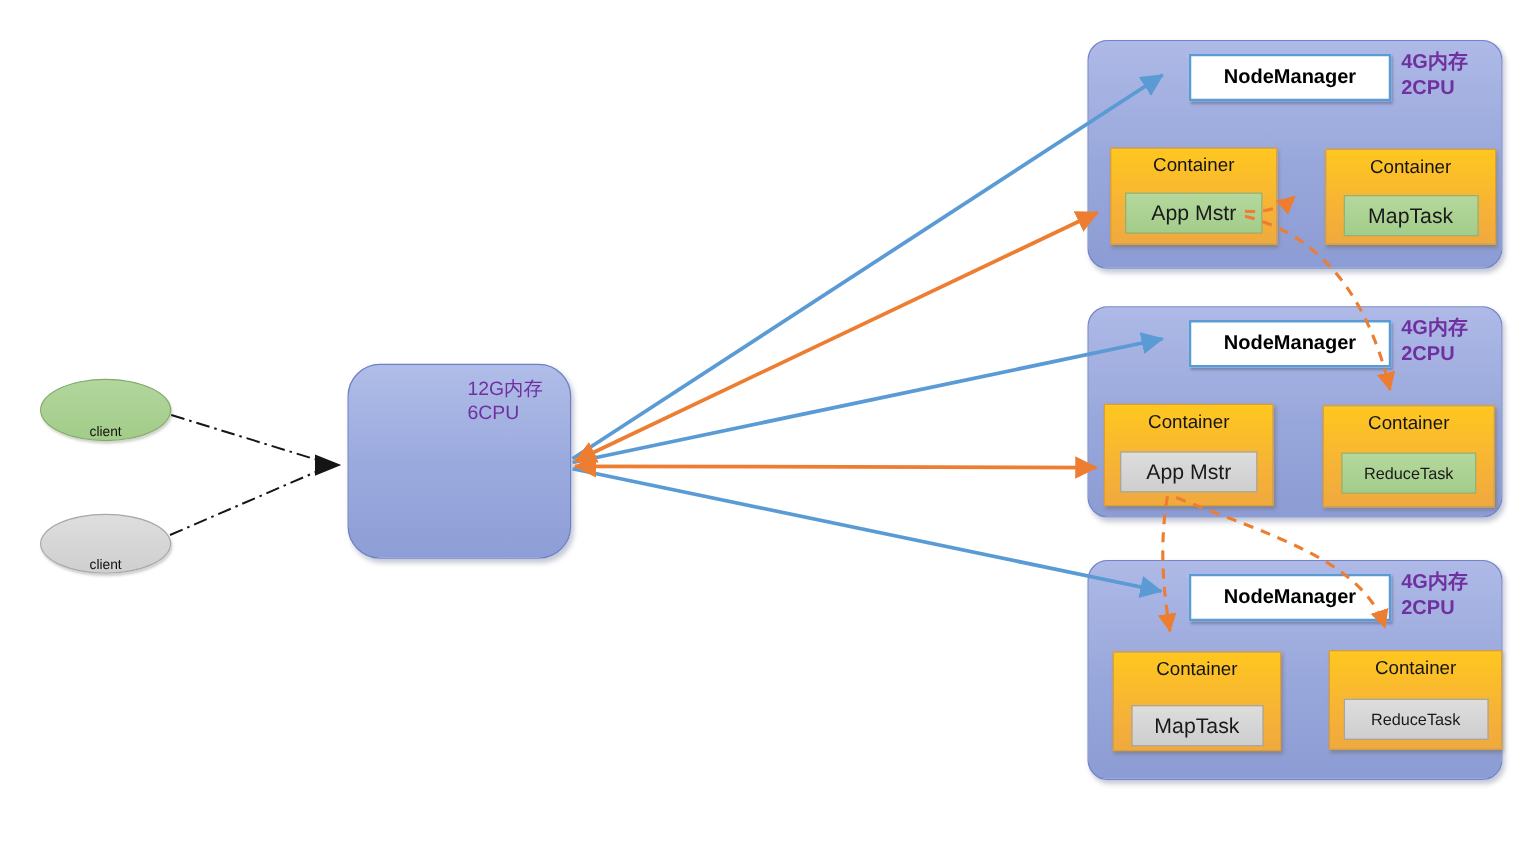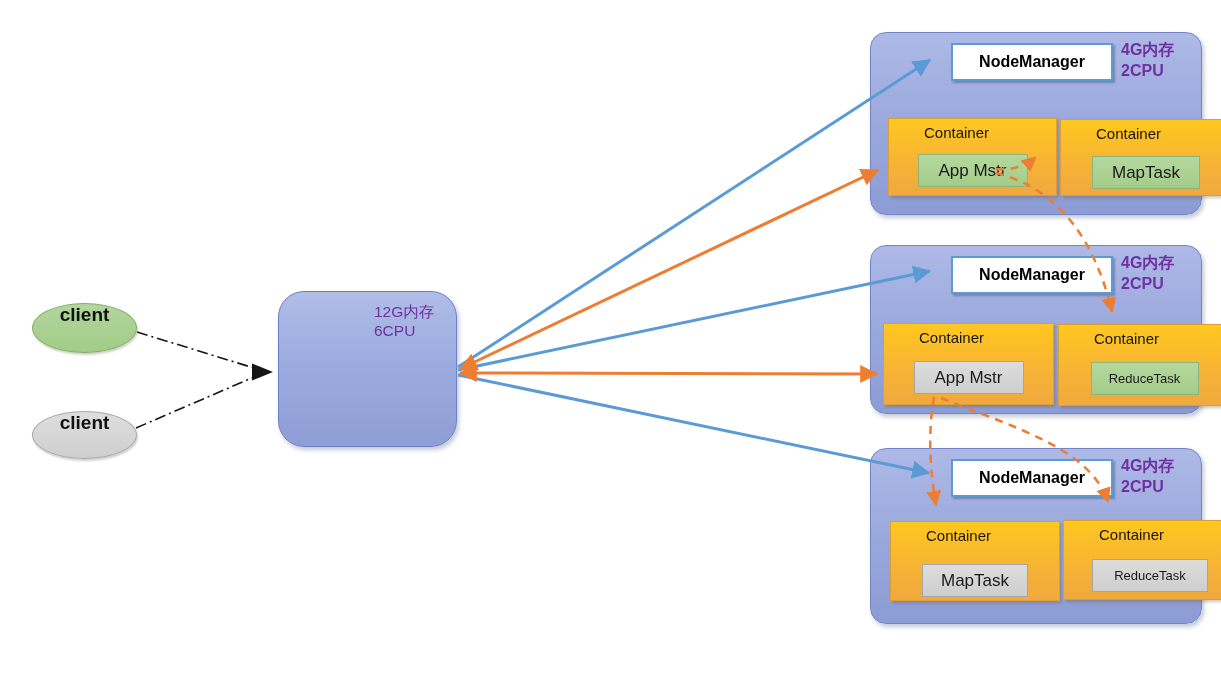--- a/index.html
+++ b/index.html
@@ -23,23 +23,22 @@
     box-shadow:1.5px 2px 2px rgba(40,50,80,.35);
   }
   .specs{
     position:absolute;left:250px;top:6px;
     font-weight:bold;font-size:16px;line-height:21px;color:#7030a0;white-space:nowrap;
   }
   
   .container-box{
     position:absolute;
     background:linear-gradient(180deg,#ffc71f 0%,#f6b336 60%,#f0a93e 100%);
-    border:1px solid #dd9e33;
+    border:1px solid #dd9e33;text-align:center;
     box-shadow:1.5px 2px 3px rgba(90,70,20,.3);
-    padding-left:35px;
   }
   .c-label{margin-top:5px;font-size:15px;color:#151515;}
   .task{
     position:absolute;left:50%;transform:translateX(-50%);
     display:flex;align-items:center;justify-content:center;
     font-size:17px;color:#1a1a1a;height:31px;
   }
   .task.green{background:linear-gradient(180deg,#b4d89d,#a3cc8a);border:1px solid #8fb37a;}
   .task.gray{background:linear-gradient(180deg,#dddddd,#cecece);border:1px solid #a6a6a6;}
   .task.small{font-size:13px;}
@@ -48,22 +47,22 @@
     position:absolute;left:278px;top:291px;width:177px;height:154px;
     background:linear-gradient(180deg,#b0bde8 0%,#9baade 50%,#8e9ed6 100%);
     border:1.5px solid #6c7fc4;border-radius:26px;
     box-shadow:2px 3px 4px rgba(110,120,150,.4);
   }
   .rm-specs{position:absolute;left:95px;top:10px;font-weight:normal;font-size:15.5px;line-height:19px;color:#7030a0;white-space:nowrap;}
   .rm-name{position:absolute;left:20px;top:51px;font-weight:bold;font-size:21px;line-height:30px;color:#000;}
   
   .client{
     position:absolute;border-radius:50%;
-    display:flex;align-items:flex-start;justify-content:center;
-    font-size:19px;color:#111;font-weight:bold;
+    display:flex;align-items:flex-end;justify-content:center;
+    font-size:11px;color:#111;
   }
   .client.green{background:linear-gradient(180deg,#b2d69d,#a2cc88);border:1.5px solid #84a96a;box-shadow:1px 2px 2px rgba(90,110,80,.3);}
   .client.gray{background:linear-gradient(180deg,#dedede,#cfcfcf);border:1.5px solid #a8a8a8;box-shadow:1px 2px 2px rgba(100,100,100,.3);}
   
   .red-note{
     position:absolute;left:138px;top:456px;width:136px;
     text-align:center;color:#ff0000;font-size:15.5px;line-height:19px;
   }
   
   .arrow-layer{position:absolute;left:0;top:0;width:1221px;height:675px;pointer-events:none;z-index:5;}

